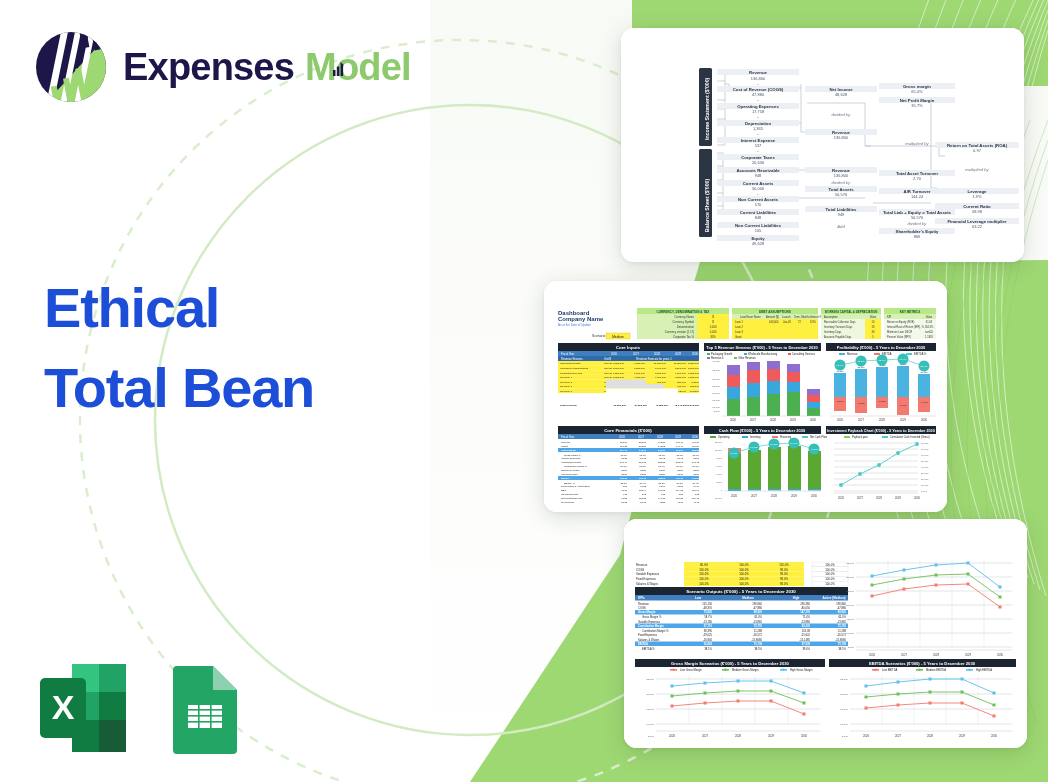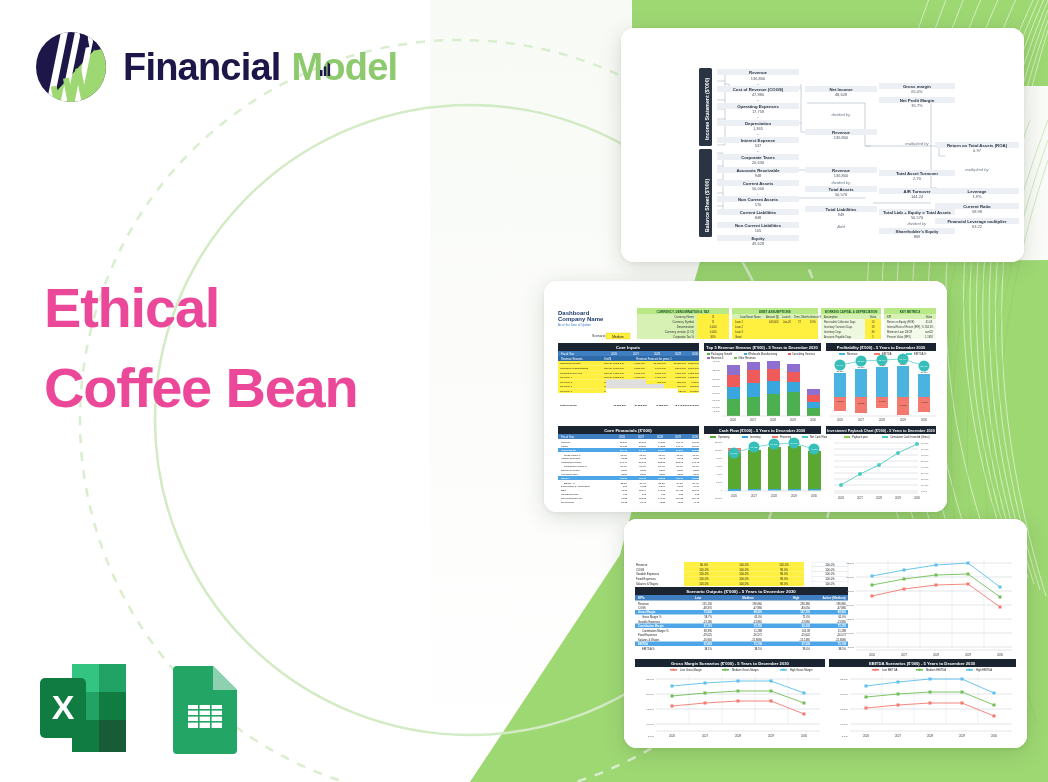--- a/index.html
+++ b/index.html
@@ -23,21 +23,21 @@
   .logo-mark { width: 76px; height: 78px; flex: 0 0 auto; }
   .logo-text { font-size: 38px; font-weight: 700; letter-spacing: -0.8px; white-space: nowrap;
                line-height: 1; display: flex; align-items: baseline; }
   .logo-financial { color: #1d1749; }
   .logo-model-wrap { color: #8dc96d; margin-left: 11px; position: relative; display: inline-block; text-align: right; }
   .logo-model-chart { position: absolute; left: 27px; top: 13px; width: 13px; height: 16px; }
 
   
   .headline {
     position: absolute; left: 44px; top: 268px; width: 400px;
-    color: #ec4899; font-size: 56px; font-weight: 700;
+    color: #1d4ed8; font-size: 56px; font-weight: 700;
     line-height: 1.42; letter-spacing: -1.2px;
   }
   .headline .hl-line { display: block; }
 
   
   .app-icons { position: absolute; left: 38px; top: 662px; display: flex; gap: 32px; align-items: flex-end; }
   .app-icon { width: 90px; height: 92px; }
 
   
   .card {
@@ -131,35 +131,35 @@
 
         <rect x="20" y="58" width="6" height="24" fill="#9ed873" transform="rotate(-11 23 70)"></rect>
         <rect x="33" y="50" width="6" height="32" fill="#9ed873" transform="rotate(-11 36 66)"></rect>
         <rect x="46" y="40" width="6" height="42" fill="#9ed873" transform="rotate(-11 49 61)"></rect>
 
         <rect x="47" y="-6" width="7" height="26" fill="#1d1749" transform="rotate(-11 50 7)"></rect>
         <rect x="60" y="4" width="6" height="18" fill="#1d1749" transform="rotate(-11 63 13)"></rect>
       </g>
     </svg>
     <div class="logo-text">
-      <span class="logo-financial">Financial</span>
+      <span class="logo-financial">Expenses</span>
       <span class="logo-model-wrap">
         <span>Model</span>
         <svg class="logo-model-chart" viewBox="0 0 13 16">
           <path d="M1 15 L1 9 L3.5 9 L3.5 15 Z" fill="#1d1749"></path>
           <path d="M4.8 15 L4.8 5.5 L7.3 5.5 L7.3 15 Z" fill="#1d1749"></path>
           <path d="M8.6 15 L8.6 1 L11.1 3.5 L11.1 15 Z" fill="#1d1749"></path>
         </svg>
       </span>
     </div>
   </div>
 
   <h1 class="headline">
     <span class="hl-line">Ethical</span>
-    <span class="hl-line">Coffee Bean</span>
+    <span class="hl-line">Total Bean</span>
   </h1>
 
   <div class="app-icons">
     <svg class="app-icon" viewBox="0 0 90 92">
       <path d="M34 2 h48 a6 6 0 0 1 6 6 v76 a6 6 0 0 1 -6 6 h-48 z" fill="#1d7044"></path>
       <rect x="34" y="2" width="54" height="28" fill="#21a366"></rect>
       <rect x="34" y="30" width="54" height="28" fill="#107c41"></rect>
       <rect x="34" y="58" width="54" height="32" fill="#185c37"></rect>
       <rect x="34" y="2" width="27" height="28" fill="#33c481"></rect>
       <rect x="34" y="30" width="27" height="28" fill="#21a366"></rect>

